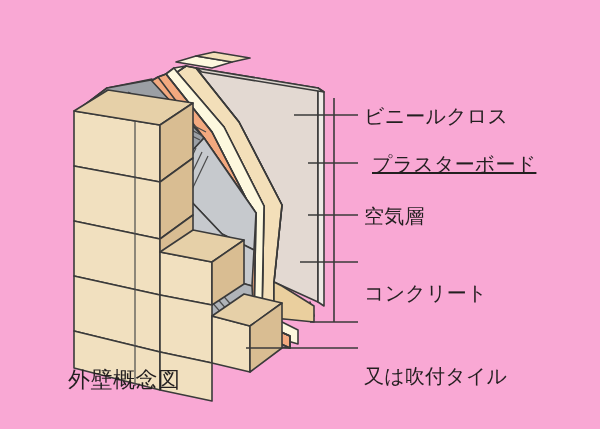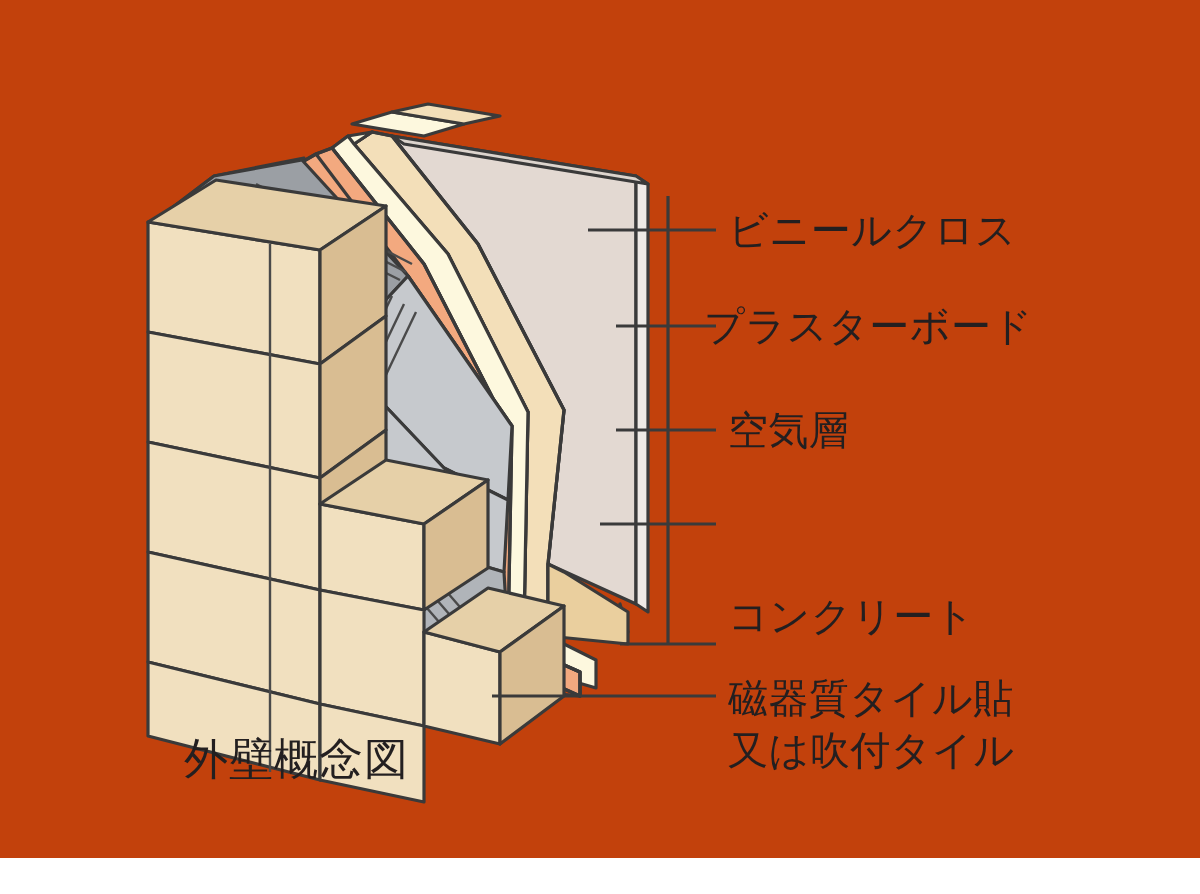--- a/index.html
+++ b/index.html
@@ -11,21 +11,21 @@
     width: 600px;
     height: 447px;
     font-family: "Liberation Sans", "DejaVu Sans", sans-serif;
     overflow: hidden;
     position: relative;
   }
   #stage {
     position: relative;
     width: 600px;
     height: 429px;
-    background: #c2410c;
+    background: #f9a8d4;
   }
   #diagram {
     position: absolute;
     left: 0;
     top: 0;
     width: 600px;
     height: 447px;
   }
   .lbl {
     position: absolute;
@@ -38,28 +38,28 @@
   }
   .caption {
     position: absolute;
     font-family: "Liberation Sans", "DejaVu Sans", sans-serif;
     font-size: 22px;
     color: #231f20;
     white-space: pre;
     letter-spacing: 0.5px;
   }
   #lbl-vinyl   { left: 364px; top: 103px; }
-  #lbl-plaster { left: 352px; top: 151px; }
+  #lbl-plaster { left: 372px; top: 151px; text-decoration: underline; }
   #lbl-air     { left: 364px; top: 203px; text-align: right; }
   #lbl-ureth   { left: 364px; top: 249px; }
-  #lbl-conc    { left: 364px; top: 296px; font-family: Liberation Serif, serif; }
+  #lbl-conc    { left: 364px; top: 280px; font-family: Liberation Serif, serif; }
   #lbl-conc2   { left: 364px; top: 306px; }
   #lbl-tile    { left: 364px; top: 337px; }
   #lbl-tile2   { left: 364px; top: 363px; }
-  #cap-main    { left: 68px;  top: 365px; margin-left: 24px; }
+  #cap-main    { left: 68px;  top: 365px; }
 </style>
 </head>
 <body>
 
 <div id="stage">
 
   <svg id="diagram" viewBox="0 0 600 447">
     <defs>
       <style>
         .ol { stroke:#3a3a3a; stroke-width:1.6; stroke-linejoin:round; stroke-linecap:round; }
@@ -216,18 +216,17 @@
       <path class="leader" d="M 310,322 L 358,322"></path>
 
       <path class="leader" d="M 246,348 L 358,348"></path>
     </g>
   </svg>
 
   <div class="lbl" id="lbl-vinyl">ビニールクロス</div>
   <div class="lbl" id="lbl-plaster">プラスターボード</div>
   <div class="lbl" id="lbl-air">空気層</div>
   <div class="lbl" id="lbl-conc">コンクリート</div>
-  <div class="lbl" id="lbl-tile">磁器質タイル貼</div>
   <div class="lbl" id="lbl-tile2">又は吹付タイル</div>
 
   <div class="caption" id="cap-main">外壁概念図</div>
 
 </div>
 
 </body></html>

